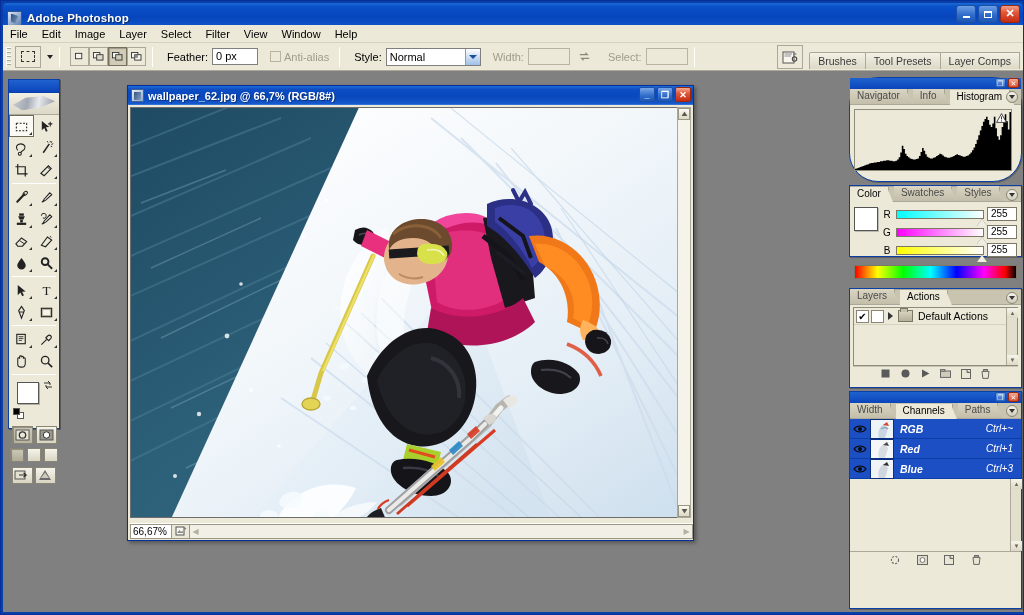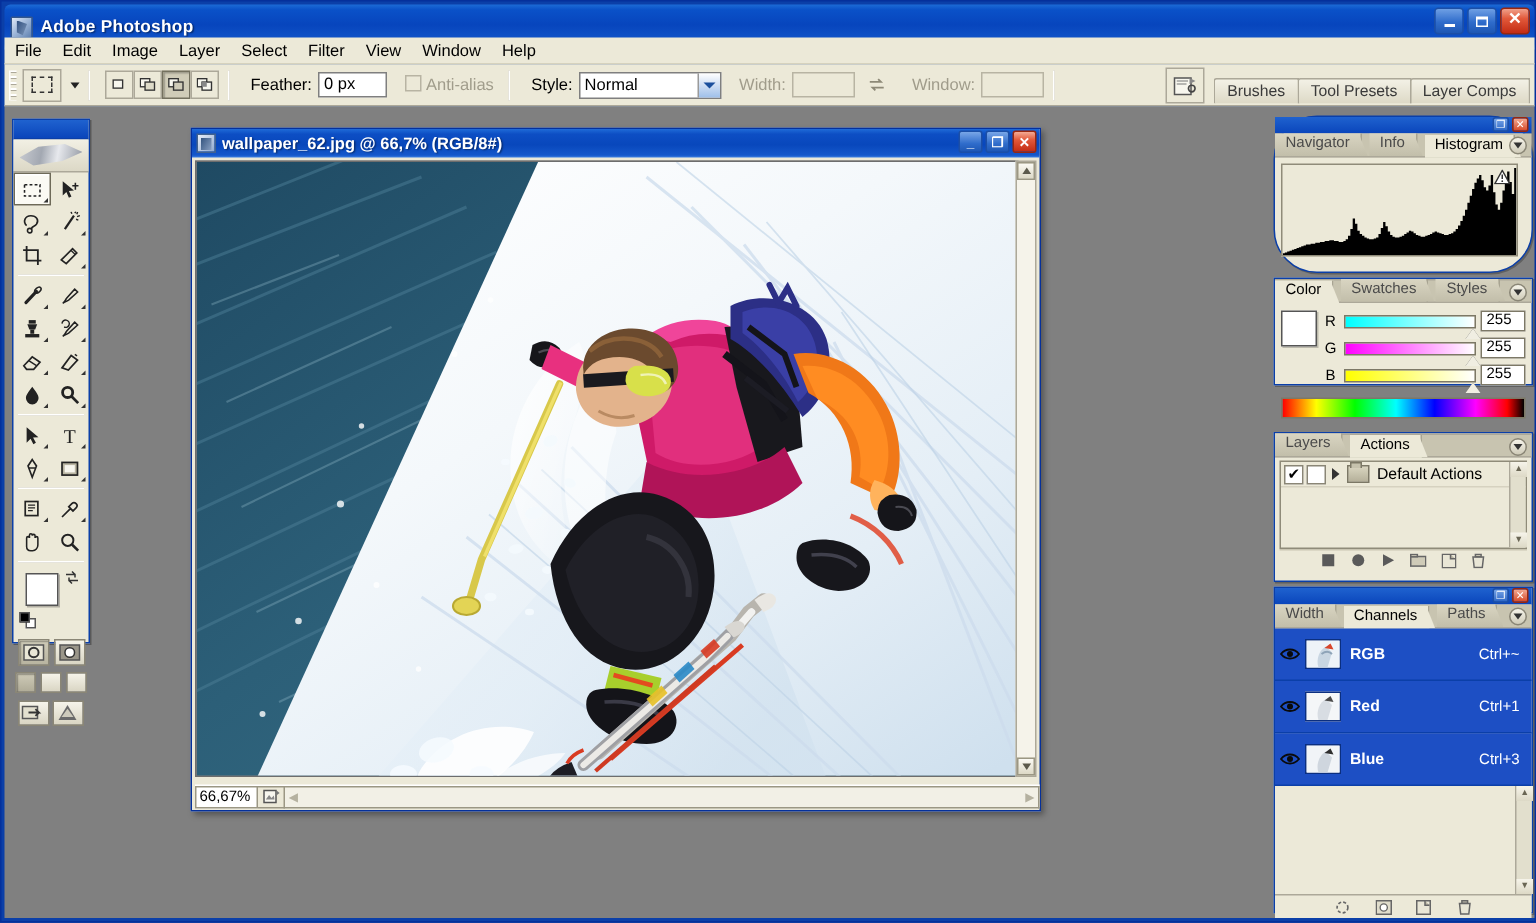--- a/index.html
+++ b/index.html
@@ -345,21 +345,21 @@
   .act-check{width:13px;height:13px;border:1px solid #8a8676;background:#fff;display:flex;align-items:center;justify-content:center;font-size:10px;color:#000;margin-right:2px;}
   .act-box{width:13px;height:13px;border:1px solid #8a8676;background:#fff;margin-right:4px;}
   .act-tri{width:0;height:0;border-top:4px solid transparent;border-bottom:4px solid transparent;border-left:5px solid #333;margin-right:5px;}
   .folder-ico{width:15px;height:12px;background:linear-gradient(to bottom,#d9d5c0,#b5b09a);border:1px solid #7c7866;margin-right:5px;position:relative;}
   .folder-ico::before{content:"";position:absolute;left:1px;top:-3px;width:6px;height:3px;background:#c6c2ad;border:1px solid #7c7866;border-bottom:none;}
   .pal-list{background:#ece9d8;border:1px solid #8f8b79;position:relative;}
   .pal-footer{display:flex;align-items:center;justify-content:center;gap:9px;height:14px;background:#ece9d8;border-top:1px solid #c9c5b2;}
   .ft-btn{width:11px;height:11px;display:flex;align-items:center;justify-content:center;}
 
   
-  .chan-row{display:flex;align-items:center;height:35px;background:#1d4fc4;color:#fff;border-bottom:1px solid #0b3fa8;}
+  .chan-row{display:flex;align-items:center;height:20px;background:#1d4fc4;color:#fff;border-bottom:1px solid #0b3fa8;font-style:italic;}
   .chan-eye{width:20px;display:flex;align-items:center;justify-content:center;}
   .chan-thumb{width:24px;height:20px;border:1px solid #0b2f80;background:#fff;margin-right:6px;position:relative;overflow:hidden;}
   .chan-name{font-size:10.5px;font-weight:bold;flex:1;}
   .chan-key{font-size:10px;margin-right:8px;}
   .pal-vscroll{position:absolute;right:0;top:0;width:11px;height:100%;background:#e2dfcd;border-left:1px solid #aca899;display:flex;flex-direction:column;justify-content:space-between;}
   .pv-arr{width:11px;height:10px;display:flex;align-items:center;justify-content:center;font-size:6px;color:#6a6654;background:linear-gradient(to bottom,#f6f4ea,#ddd9c6);}
 </style>
 </head>
 <body>
 
@@ -449,21 +449,21 @@
 
     <span class="opt-label dim" style="margin-left:12px;">Width:</span>
     <div class="opt-input dim" style="width:42px;"></div>
 
     <span class="swap-icon" style="margin:0 8px;">
       <svg viewBox="0 0 14 14" width="13" height="13">
           <path d="M2 5h8l-2-2M12 9H4l2 2" fill="none" stroke="#8d8977" stroke-width="1.3"></path>
         </svg>
     </span>
 
-    <span class="opt-label dim">Window:</span>
+    <span class="opt-label dim">Select:</span>
     <div class="opt-input dim" style="width:42px;"></div>
 
     <div class="sep-v"></div>
 
     <div id="palette-well">
       <div class="well-icon-btn">
         <svg width="16" height="15" viewBox="0 0 16 15">
           <rect x="1" y="2" width="11" height="11" fill="#f7f6ee" stroke="#555"></rect>
           <path d="M2.5 4 L10 4 M2.5 6 L9 6" stroke="#777" stroke-width=".8"></path>
           <path d="M11 2 l4 2 -4 2z" fill="#888"></path>

